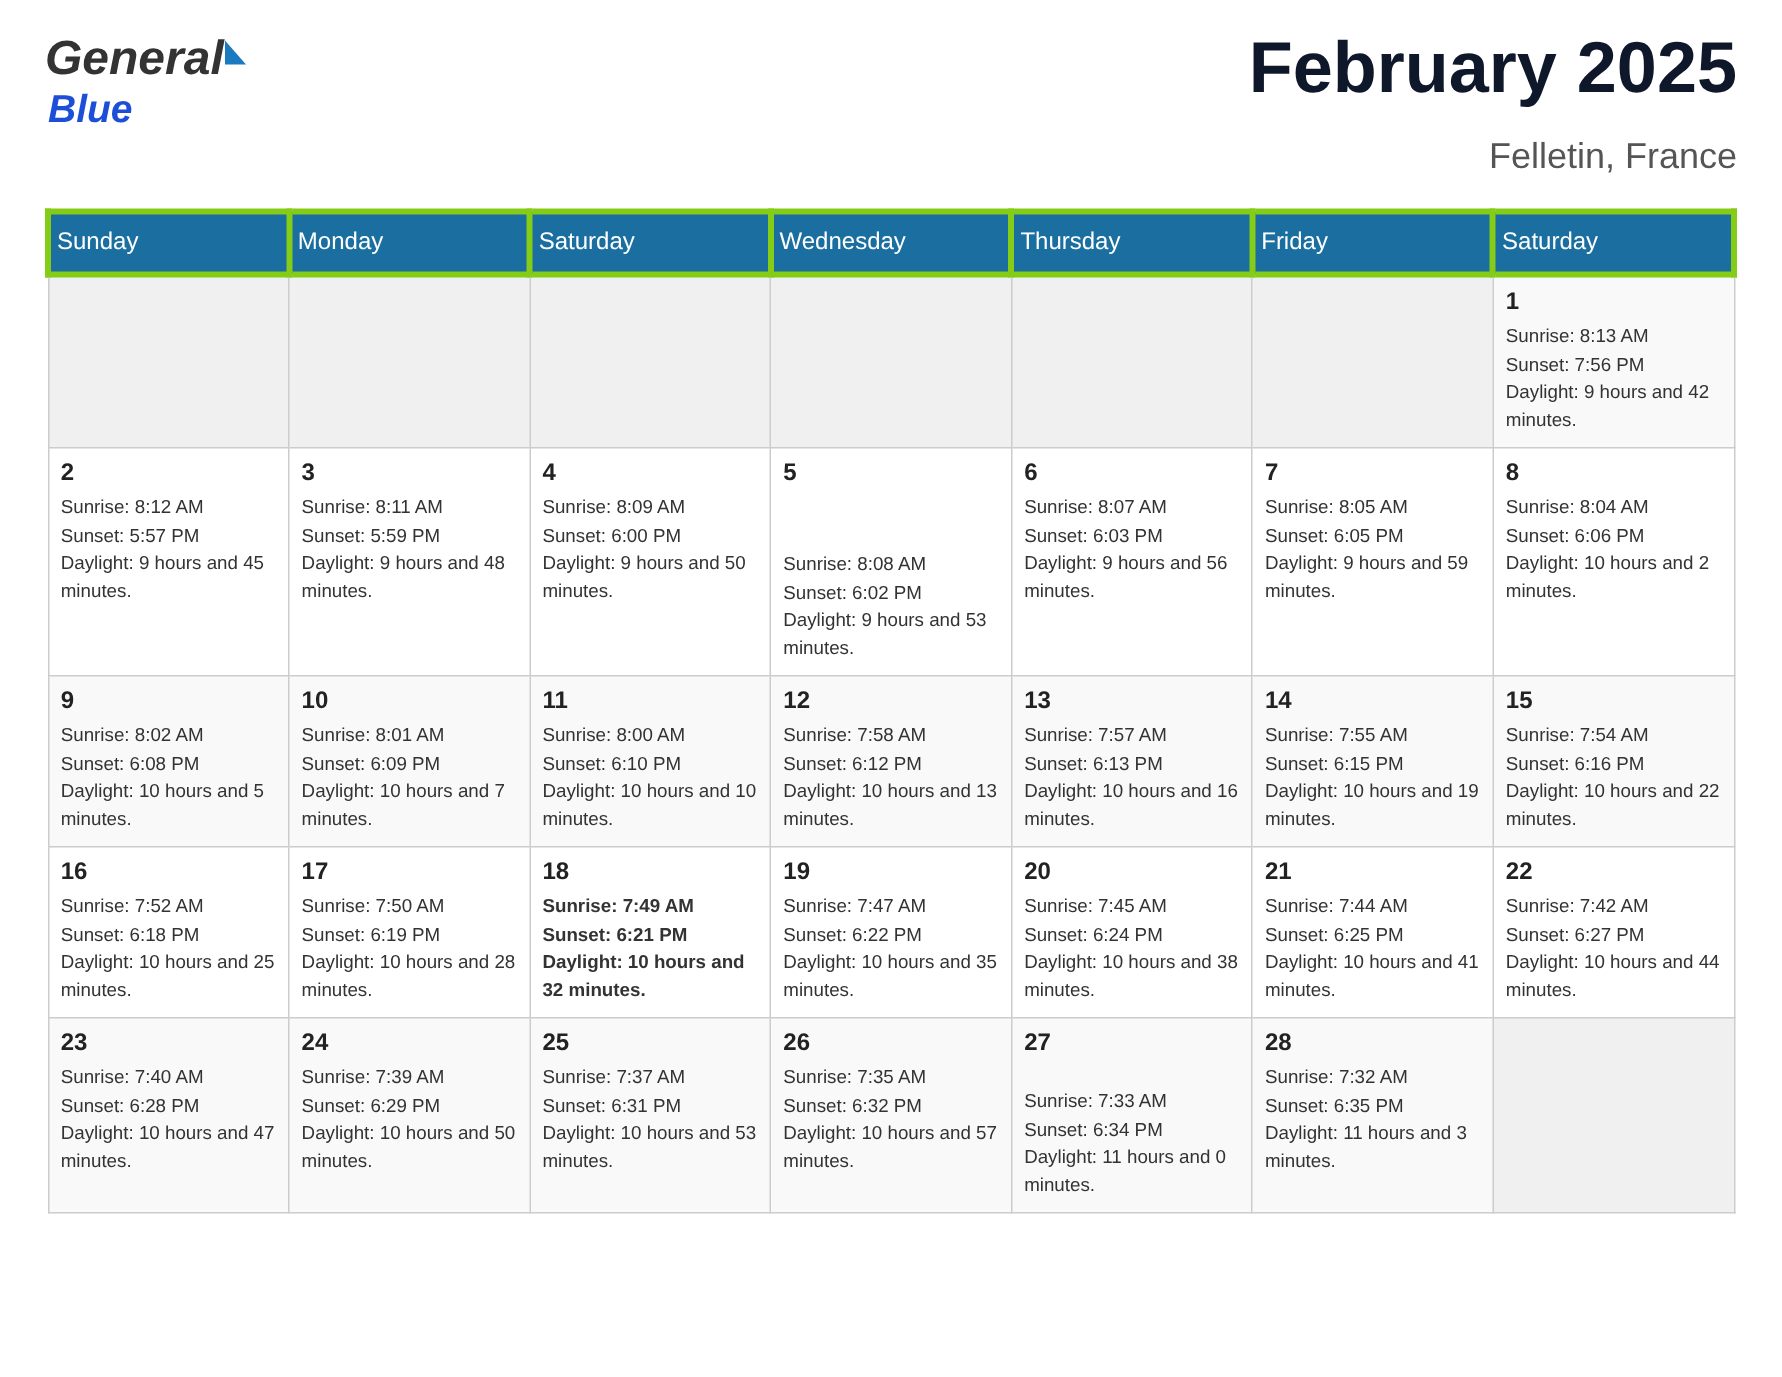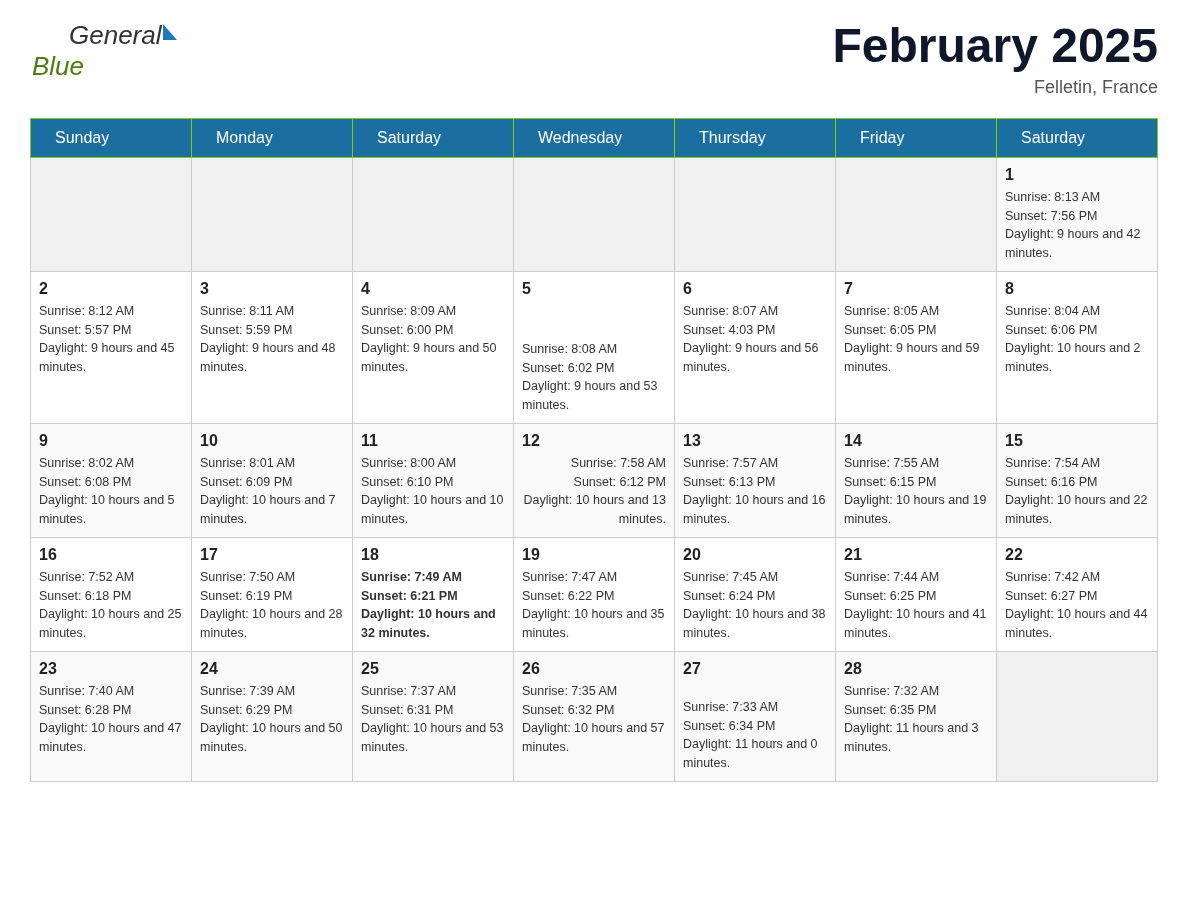--- a/index.html
+++ b/index.html
@@ -19,36 +19,36 @@
     .title-section {
       text-align: right;
     }
     .month-title {
       font-size: 48px;
       font-weight: bold;
       color: #0f172a;
       line-height: 1.1;
     }
     .location {
-      font-size: 18px;
+      font-size: 24px;
       color: #555;
-      margin-top: 4px;
+      margin-top: 18px;
     }
     .calendar {
       width: 100%;
       border-collapse: collapse;
     }
     .calendar thead th {
       background-color: #1a6fa0;
       color: #fff;
-      padding: 10px 24px;
+      padding: 10px 4px;
       text-align: left;
       font-size: 16px;
       font-weight: normal;
-      border: 1px solid #84cc16;
+      border: 4px solid #84cc16;
     }
     .calendar tbody td {
       vertical-align: top;
       padding: 8px 8px;
       border: 1px solid #ccc;
       width: 14.28%;
       min-height: 110px;
       background: #fff;
       font-size: 13px;
       color: #333;
@@ -71,40 +71,39 @@
       color: #333;
     }
     .empty-cell {
       background: #f0f0f0 !important;
     }
     .logo-row {
       display: flex;
       align-items: center;
     }
     .logo-text-general {
-      font-size: 26px;
-      font-weight: normal;
+      font-size: 32px;
+      font-weight: bold;
       color: #333;
       font-style: italic;
-      margin-left: 39px;
     }
     .logo-arrow {
       display: inline-block;
       width: 0;
       height: 0;
       border-style: solid;
       border-width: 16px 0 0 14px;
       border-color: transparent transparent transparent #1a7abf;
       margin-left: 1px;
       margin-top: -8px;
     }
     .logo-text-blue {
       font-size: 26px;
-      font-weight: normal;
-      color: #4d7c0f;
+      font-weight: bold;
+      color: #1d4ed8;
       font-style: italic;
       margin-left: 2px;
     }
     .logo-wrapper {
       display: flex;
       flex-direction: column;
       align-items: flex-start;
     }
   </style>
 </head>
@@ -174,21 +173,21 @@
         </td>
         <td>
           <div class="day-number">5</div>
           <div class="day-info" style="white-space: pre-line; margin-top: 42px;">Sunrise: 8:08 AM
 Sunset: 6:02 PM
 Daylight: 9 hours and 53 minutes.</div>
         </td>
         <td>
           <div class="day-number">6</div>
           <div class="day-info" style="white-space: pre-line;">Sunrise: 8:07 AM
-Sunset: 4:03 PM
+Sunset: 6:03 PM
 Daylight: 9 hours and 56 minutes.</div>
         </td>
         <td>
           <div class="day-number">7</div>
           <div class="day-info" style="white-space: pre-line;">Sunrise: 8:05 AM
 Sunset: 6:05 PM
 Daylight: 9 hours and 59 minutes.</div>
         </td>
         <td>
           <div class="day-number">8</div>
@@ -211,21 +210,21 @@
 Daylight: 10 hours and 7 minutes.</div>
         </td>
         <td>
           <div class="day-number">11</div>
           <div class="day-info" style="white-space: pre-line;">Sunrise: 8:00 AM
 Sunset: 6:10 PM
 Daylight: 10 hours and 10 minutes.</div>
         </td>
         <td>
           <div class="day-number">12</div>
-          <div class="day-info" style="white-space: pre-line; text-align: right;">Sunrise: 7:58 AM
+          <div class="day-info" style="white-space: pre-line;">Sunrise: 7:58 AM
 Sunset: 6:12 PM
 Daylight: 10 hours and 13 minutes.</div>
         </td>
         <td>
           <div class="day-number">13</div>
           <div class="day-info" style="white-space: pre-line;">Sunrise: 7:57 AM
 Sunset: 6:13 PM
 Daylight: 10 hours and 16 minutes.</div>
         </td>
         <td>

